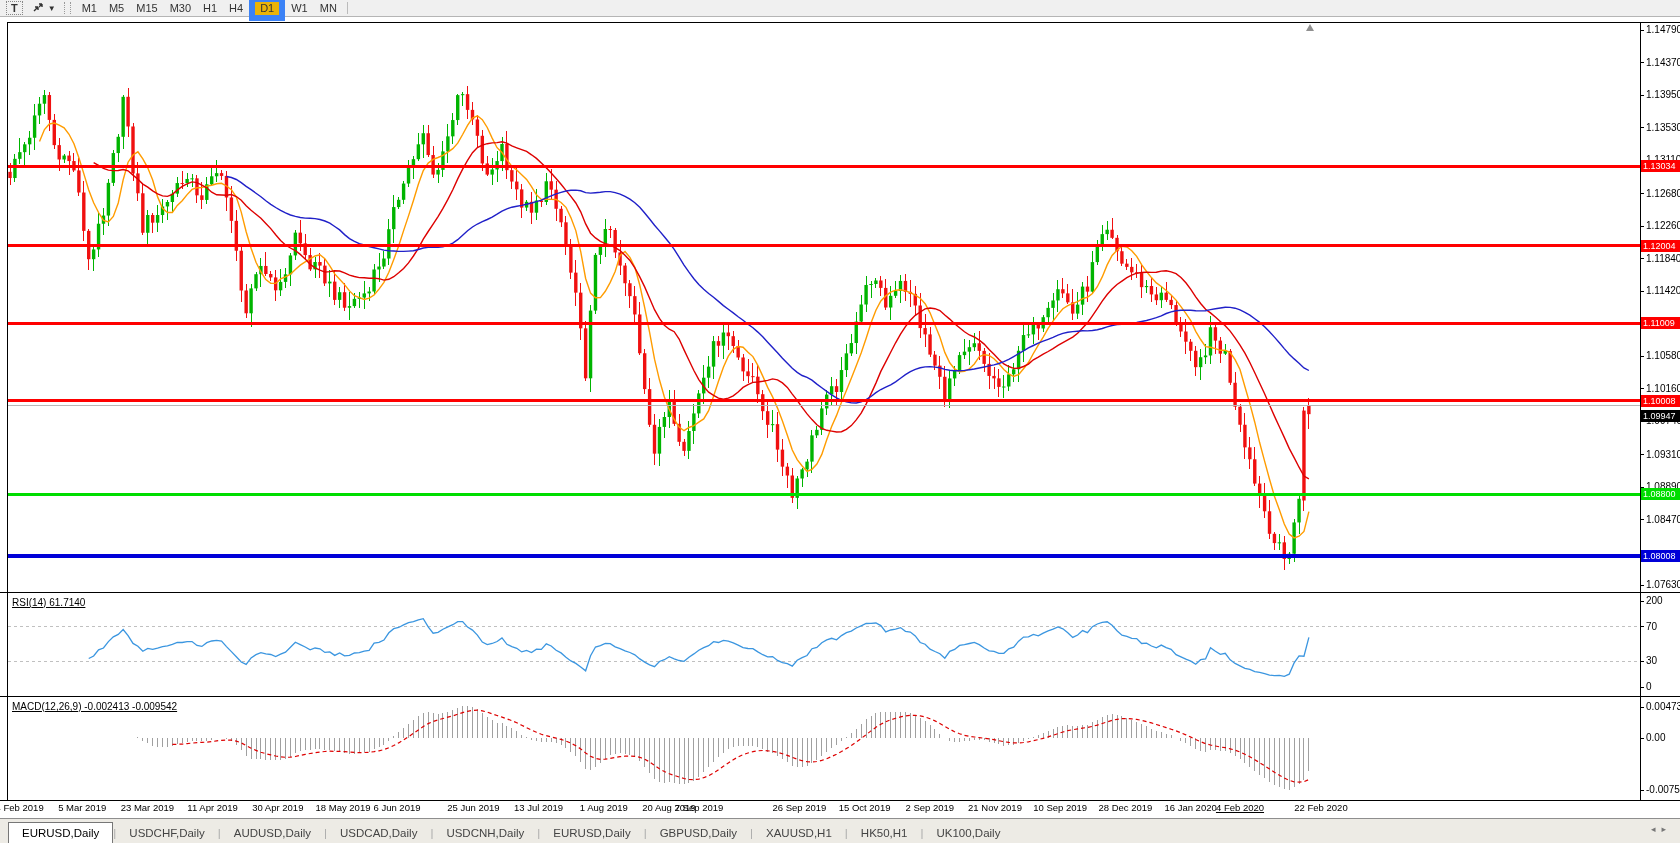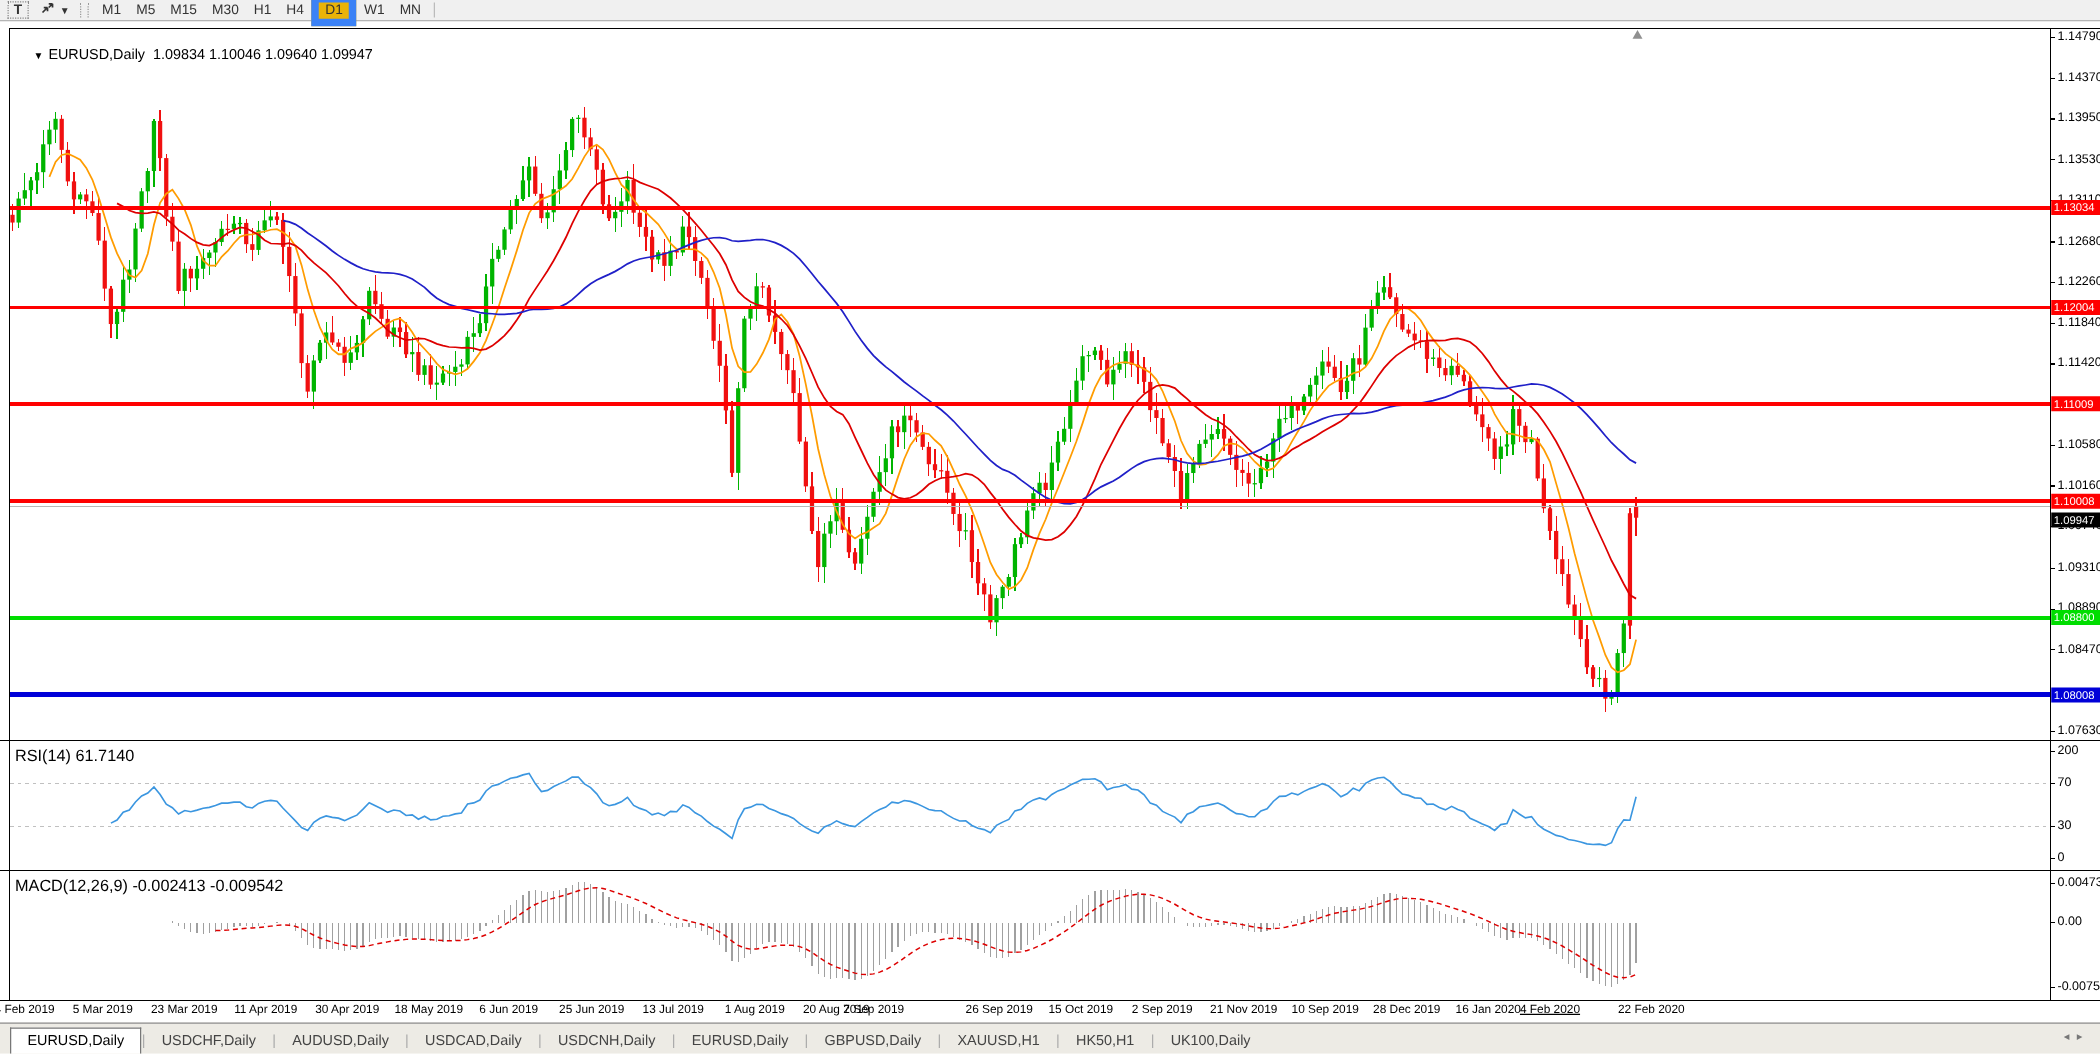--- a/index.html
+++ b/index.html
@@ -11,21 +11,21 @@
   .tbtn.pressed{background:#eab308;border:6px solid #3b82f6;height:13px;line-height:13px;padding:0 5px;}
   .tool-t{border:1px dotted #888;margin-left:6px;padding:0 4px;height:12px;line-height:12px;font-weight:bold;}
   .grip{width:5px;height:12px;margin:0 5px;border-left:1px dotted #999;border-right:1px dotted #999;}
   .vsep{width:1px;height:12px;background:#bbb;margin:0 4px;}
   .caret{font-size:8px;color:#333;margin:0 3px;}
   .arrows-icon{margin-left:8px;display:inline-block;}
   
   .abs{position:absolute;}
   #chart-title{left:14px;top:26px;font-size:11.5px;color:#000;white-space:pre;}
   #chart-title .tri{font-size:8px;margin-right:4px;}
-  .panel-label{font-size:13px;color:#000;}
+  .panel-label{font-size:10px;color:#000;text-decoration:underline;}
   .axis-lab{position:absolute;font-size:10px;color:#000;left:1646px;}
   .badge{position:absolute;left:1641px;width:39px;height:12px;font-size:9px;color:#fff;
     text-align:left;padding-left:2px;line-height:12px;}
   .date-lab{position:absolute;top:802px;font-size:9.5px;color:#000;transform:translateX(-50%);white-space:nowrap;}
   
   #tabbar{position:absolute;left:0;top:818px;width:1680px;height:25px;background:#edebe5;
     border-top:1px solid #8e8e8e;display:flex;align-items:flex-end;font-size:11.5px;color:#444;}
   .tab{padding:4px 13px 5px 13px;cursor:default;white-space:nowrap;}
   .tab.active{background:#fff;border:1px solid #777;border-bottom:none;color:#000;margin-left:8px;}
   .tabsep{color:#aaa;padding:4px 0 5px 0;}
@@ -54,23 +54,20 @@
         <div class="tbtn">M30</div>
         <div class="tbtn">H1</div>
         <div class="tbtn">H4</div>
         <div class="tbtn pressed">D1</div>
         <div class="tbtn">W1</div>
         <div class="tbtn">MN</div>
       </div>
     <div class="vsep"></div>
   </div>
 
-  <div class="abs" id="chart-title">
-    <span class="tri">▼</span><span>EURUSD,Daily</span>&nbsp;&nbsp;<span>1.09834 1.10046 1.09640 1.09947</span>
-  </div>
 
   <div class="abs panel-label" style="left:12px;top:597px;">RSI(14) 61.7140</div>
   <div class="abs panel-label" style="left:12px;top:701px;">MACD(12,26,9) -0.002413 -0.009542</div>
 
   <svg id="chart-svg" width="1680" height="843">
       <g>
         <line x1="7.5" y1="22" x2="7.5" y2="800" stroke="#000" stroke-width="1" shape-rendering="crispEdges"></line>
         <line x1="7" y1="22.5" x2="1680" y2="22.5" stroke="#000" stroke-width="1" shape-rendering="crispEdges"></line>
         <line x1="0" y1="592.5" x2="1680" y2="592.5" stroke="#000" stroke-width="1" shape-rendering="crispEdges"></line>
         <line x1="0" y1="696.5" x2="1680" y2="696.5" stroke="#000" stroke-width="1" shape-rendering="crispEdges"></line>
@@ -934,21 +931,21 @@
       <div class="badge" style="top: 549.7px; background: rgb(0, 0, 216);">1.08008</div>
       <div class="badge" style="top: 410.252px; background: rgb(0, 0, 0);">1.09947</div>
     </div>
   <div id="date-labels">
       <div class="date-lab" style="left: 17px;">14 Feb 2019</div>
       <div class="date-lab" style="left: 82.2px;">5 Mar 2019</div>
       <div class="date-lab" style="left: 147.4px;">23 Mar 2019</div>
       <div class="date-lab" style="left: 212.6px;">11 Apr 2019</div>
       <div class="date-lab" style="left: 277.8px;">30 Apr 2019</div>
       <div class="date-lab" style="left: 343px;">18 May 2019</div>
-      <div class="date-lab" style="left: 407px;">6 Jun 2019</div>
+      <div class="date-lab" style="left: 397px;">6 Jun 2019</div>
       <div class="date-lab" style="left: 473.4px;">25 Jun 2019</div>
       <div class="date-lab" style="left: 538.6px;">13 Jul 2019</div>
       <div class="date-lab" style="left: 603.8px;">1 Aug 2019</div>
       <div class="date-lab" style="left: 669px;">20 Aug 2019</div>
       <div class="date-lab" style="left: 699px;">7 Sep 2019</div>
       <div class="date-lab" style="left: 799.4px;">26 Sep 2019</div>
       <div class="date-lab" style="left: 864.6px;">15 Oct 2019</div>
       <div class="date-lab" style="left: 929.8px;">2 Sep 2019</div>
       <div class="date-lab" style="left: 995px;">21 Nov 2019</div>
       <div class="date-lab" style="left: 1060.2px;">10 Sep 2019</div>

